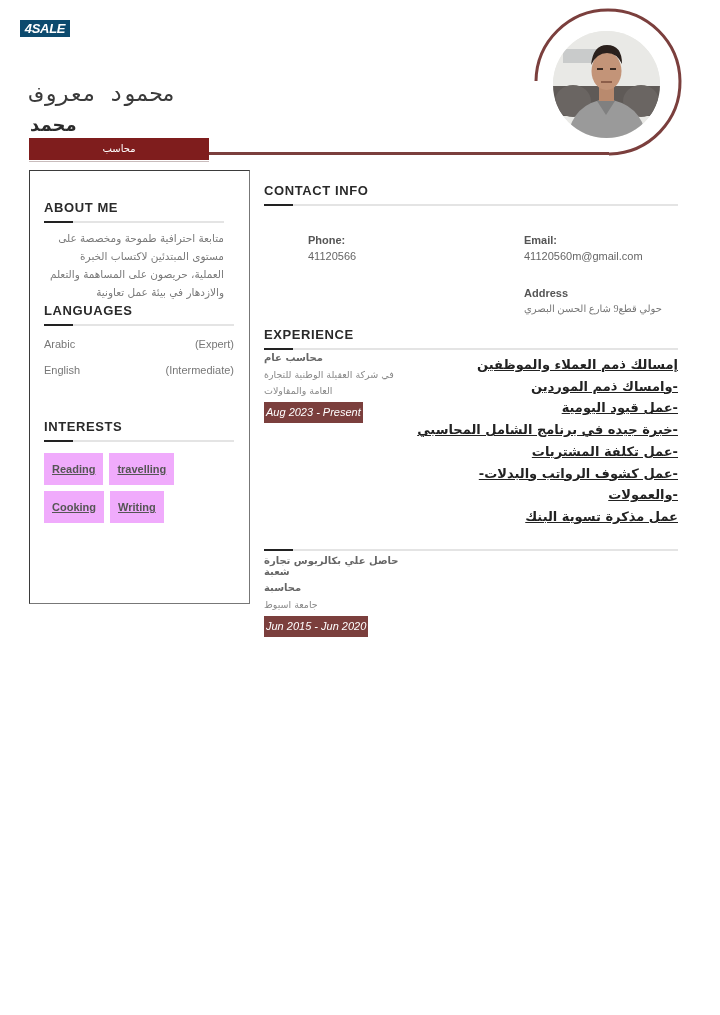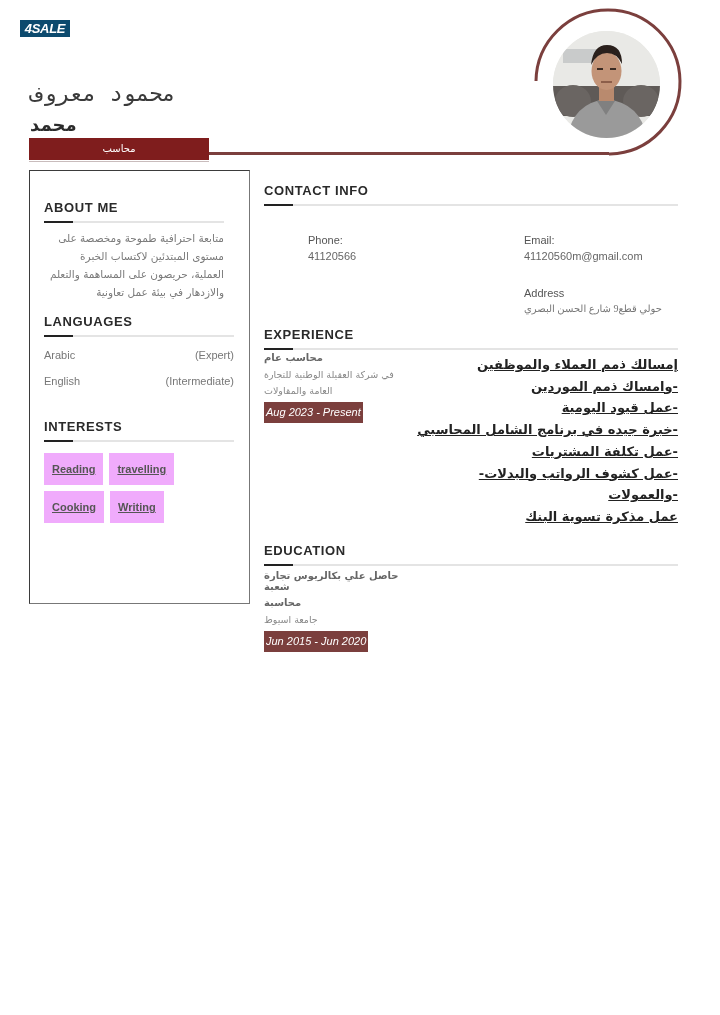--- a/index.html
+++ b/index.html
@@ -29,33 +29,33 @@
     border: 1px solid #3b3b3b; border-right-color: #777; border-bottom-color: #777; background: #fff; }
 
   .sec-title { font-size: 13px; font-weight: bold; letter-spacing: 0.6px; color: #2a2a2a; }
   .sec-rule { position: relative; height: 2px; background: #e4e4e4; margin-top: 6px; }
   .sec-rule::before { content: ""; position: absolute; left: 0; top: 0; width: 29px; height: 2px; background: #222; }
 
   .about { position: absolute; left: 14px; top: 29px; width: 180px; }
   .about-text { margin-top: 6px; font-size: 10.5px; line-height: 18px; color: #7a7a7a; direction: rtl;
     text-align: right; font-family: "DejaVu Sans", sans-serif; }
 
-  .langs { position: absolute; left: 14px; top: 143px; width: 190px; }
+  .langs { position: absolute; left: 14px; top: 132px; width: 190px; }
   .lang-row { display: flex; justify-content: space-between; font-size: 11px; color: #777; margin-top: 0; height: 26px; line-height: 26px; }
   .lang-list { margin-top: 5px; }
 
   .interests { position: absolute; left: 14px; top: 248px; width: 190px; }
   .chips { margin-top: 11px; display: flex; flex-wrap: wrap; gap: 6px 6px; width: 190px; }
   .chip { background: #f0abfc; color: #555; font-size: 11px; font-weight: bold; padding: 0 8px;
     height: 32px; line-height: 32px; text-decoration: underline; }
 
   .main { position: absolute; left: 264px; top: 183px; width: 414px; }
   .contact-grid { position: relative; height: 110px; }
   .cf { position: absolute; font-size: 11px; }
-  .cf .lbl { font-weight: normal; color: #555; }
+  .cf .lbl { font-weight: bold; color: #555; }
   .cf .val { color: #666; margin-top: 4px; }
   .cf .val.ar { direction: rtl; font-family: Liberation Serif, serif; font-size: 10px; color: #777; }
 
   .exp { position: absolute; left: 264px; top: 327px; width: 414px; }
   .exp-left { position: absolute; left: 0; top: 25px; width: 150px; }
   .job-title { font-size: 10px; font-weight: bold; color: #666; direction: rtl; text-align: left;
     font-family: "DejaVu Sans", sans-serif; }
   .job-company { font-size: 9.5px; color: #888; direction: rtl; text-align: left; line-height: 16px; margin-top: 4px;
     font-family: "DejaVu Sans", sans-serif; }
   .date-badge { display: inline-block; background: #7b3f3d; color: #fff; font-size: 11px; font-style: italic;
@@ -169,21 +169,20 @@
     <div class="duty">-عمل قيود اليومية</div>
     <div class="duty">-خبرة جيده في برنامج الشامل المحاسبي</div>
     <div class="duty">-عمل تكلفة المشتريات</div>
     <div class="duty">-عمل كشوف الرواتب والبدلات-</div>
     <div class="duty">-والعمولات</div>
     <div class="duty">عمل مذكرة تسوية البنك</div>
   </div>
 </div>
 
 <div class="edu">
-  <div class="sec-title">EDUCATION</div>
   <div class="sec-rule"></div>
   <div class="edu-body" style="width:150px;">
     <div class="job-title">حاصل علي بكالريوس تجارة شعبة</div>
     <div class="job-title" style="margin-top:5px">محاسبة</div>
     <div class="job-company">جامعة اسيوط</div>
     <div class="date-badge">Jun 2015 - Jun 2020</div>
   </div>
 </div>
 
 </body></html>

